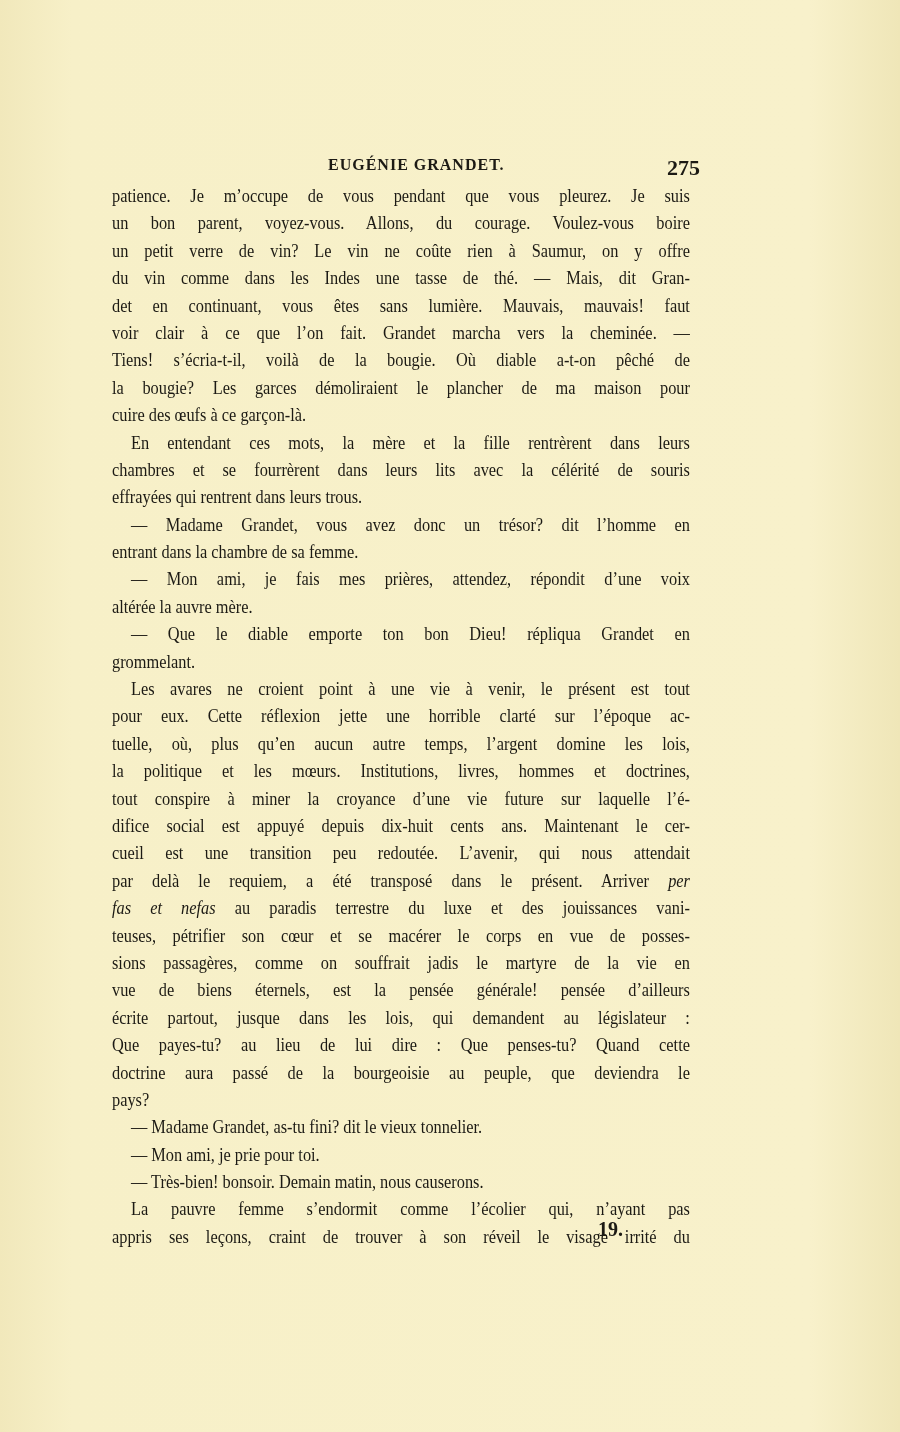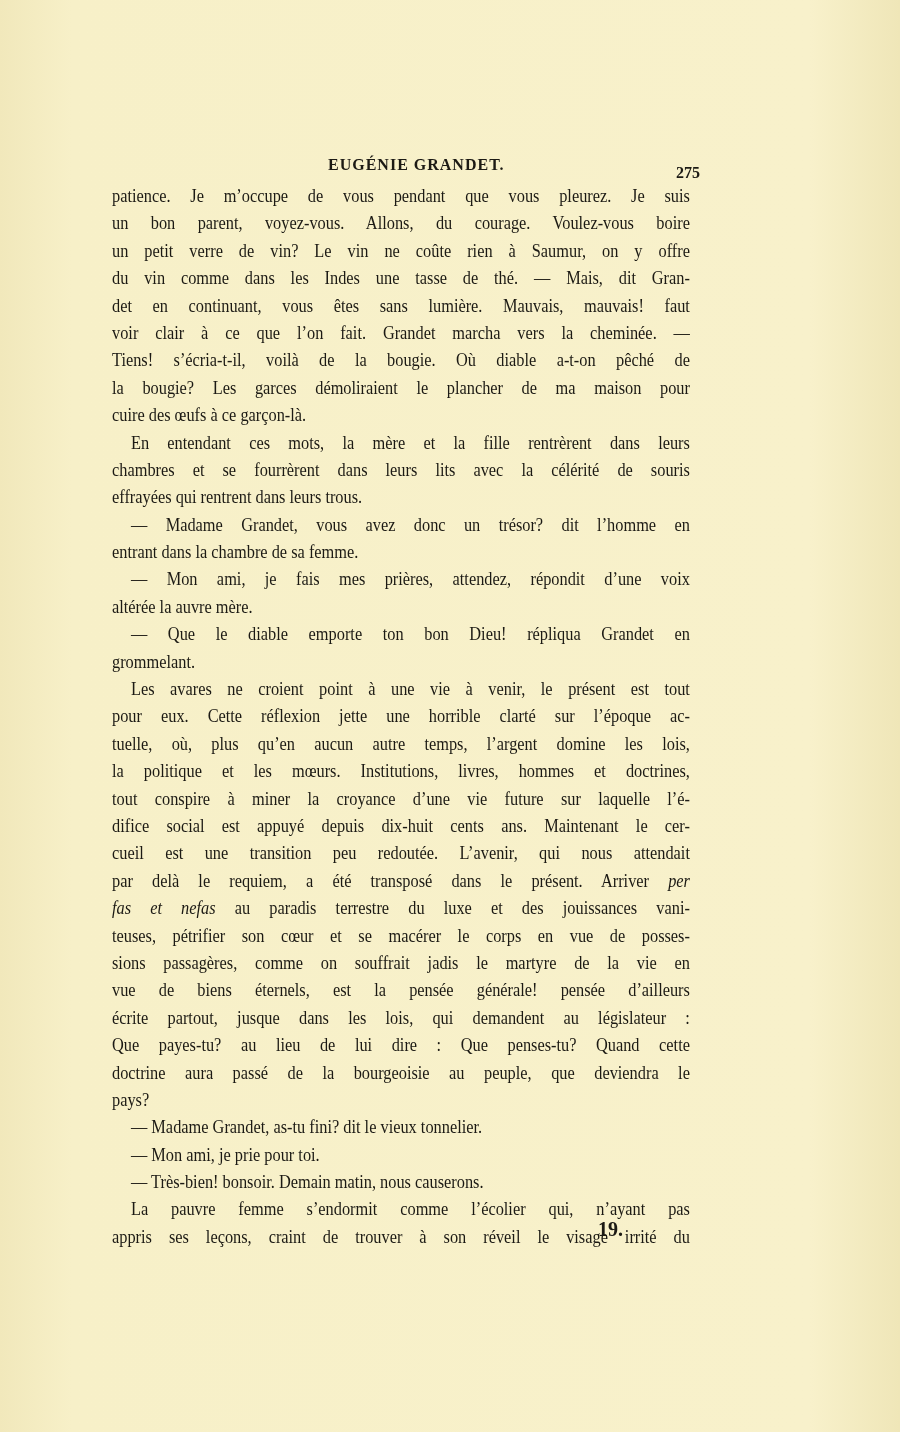--- a/index.html
+++ b/index.html
@@ -2,21 +2,21 @@
 <html><head>
 <meta charset="utf-8">
 <style>
   html, body { margin:0; padding:0; }
   body { width:900px; height:1432px; background:#f6efc6; overflow:hidden; position:relative;
          font-family:"Liberation Serif", serif; color:#1c1a14; }
   .page { position:absolute; left:0; top:0; width:900px; height:1432px;
           background:linear-gradient(90deg,#f1e8bb 0%, #f7f0c8 8%, #f8f1cb 90%, #efe6b8 100%); }
   .header { position:absolute; top:150px; left:128px; width:578px; height:26px;text-align:right; }
   .running-title { position:absolute; left:200px; top:6px; font-size:16px; letter-spacing:1px; font-weight:bold; }
-  .page-number { position:absolute; right:6px; top:14px; font-size:16px; font-weight:bold; }
+  .page-number { position:absolute; right:6px; top:5px; font-size:22px; font-weight:bold; }
   .text { position:absolute; top:182px; left:112px; width:578px; }
   .line { display:block; height:27.4px; line-height:27.4px; font-size:19px; white-space:nowrap;
           text-align:justify; text-align-last:justify; transform:scaleX(0.86); transform-origin:left;
           width:672px; }
   .line.last { text-align-last:left; }
   .line.indent { padding-left:22px; width:650px; }
   .line.dash { padding-left:22px; width:650px; }
   .sig { position:absolute; top:1218px; left:598px; font-size:20px; font-weight:bold; }
   i.it { font-style:italic; }
 </style>

